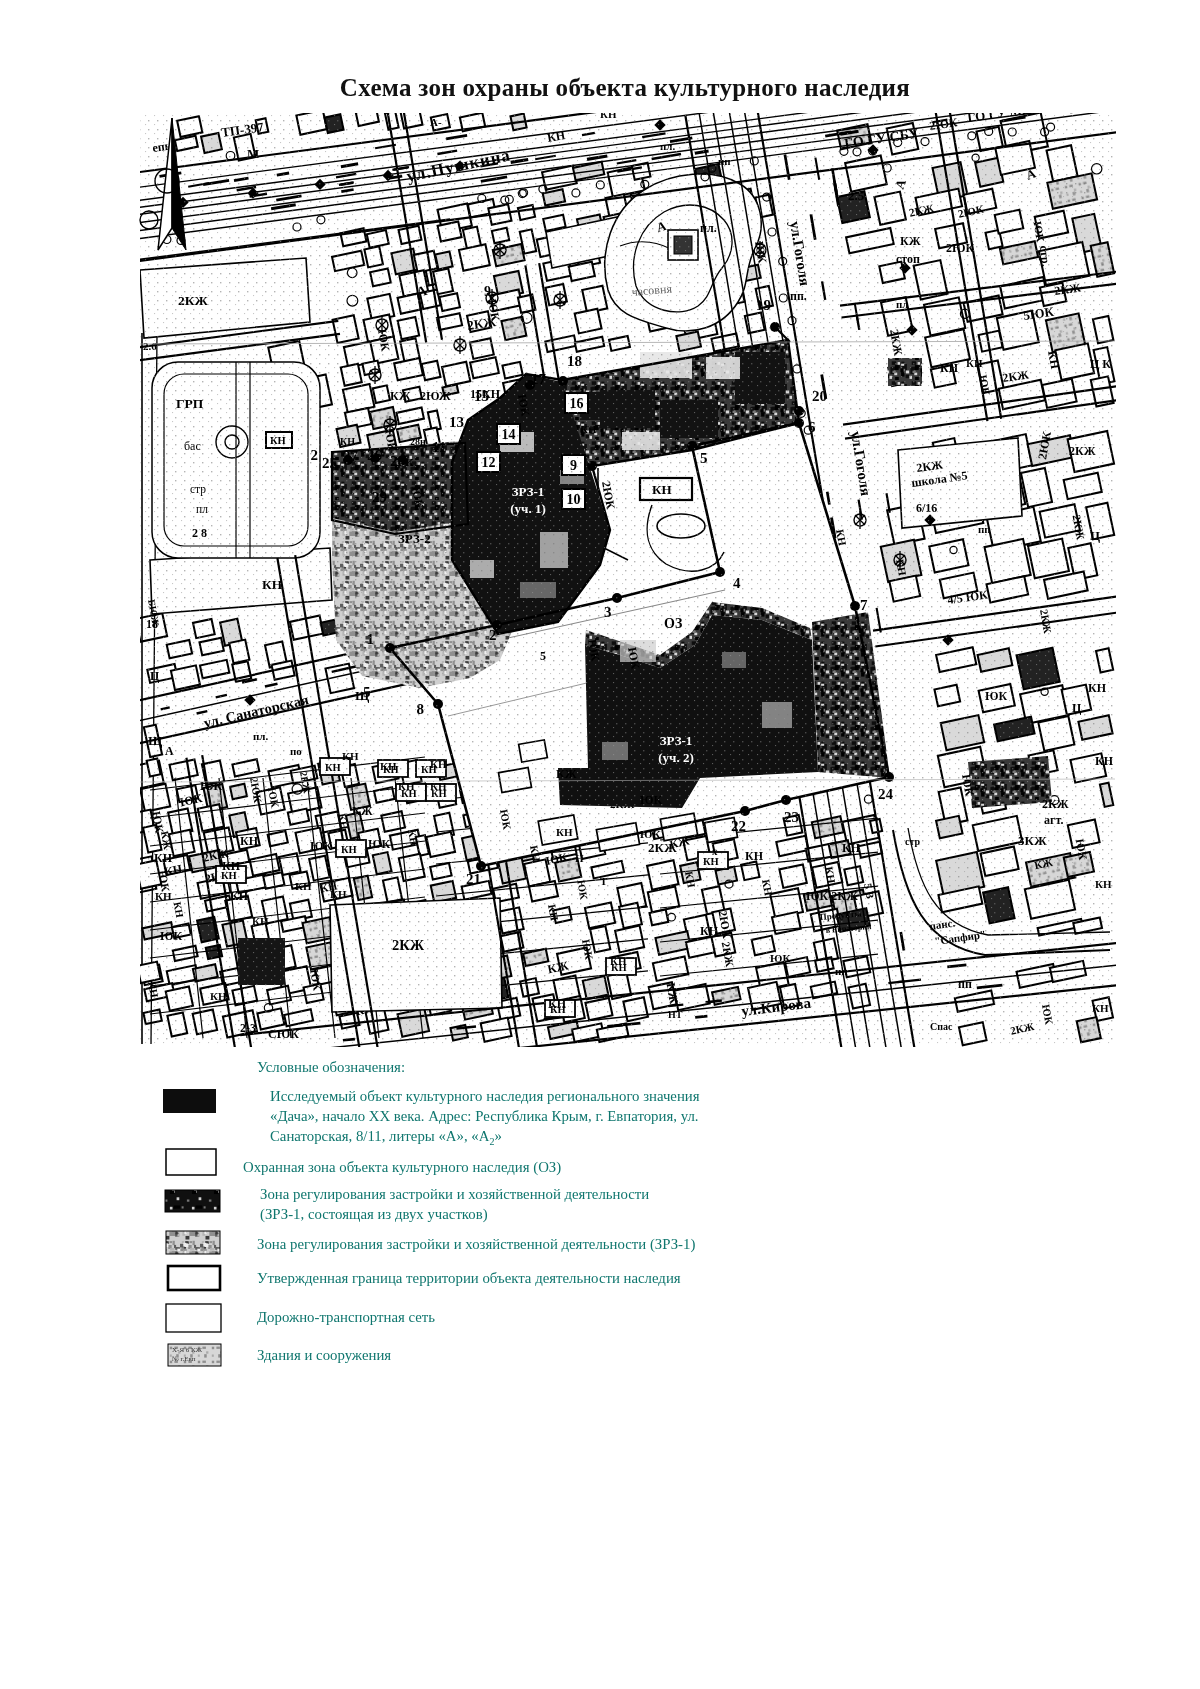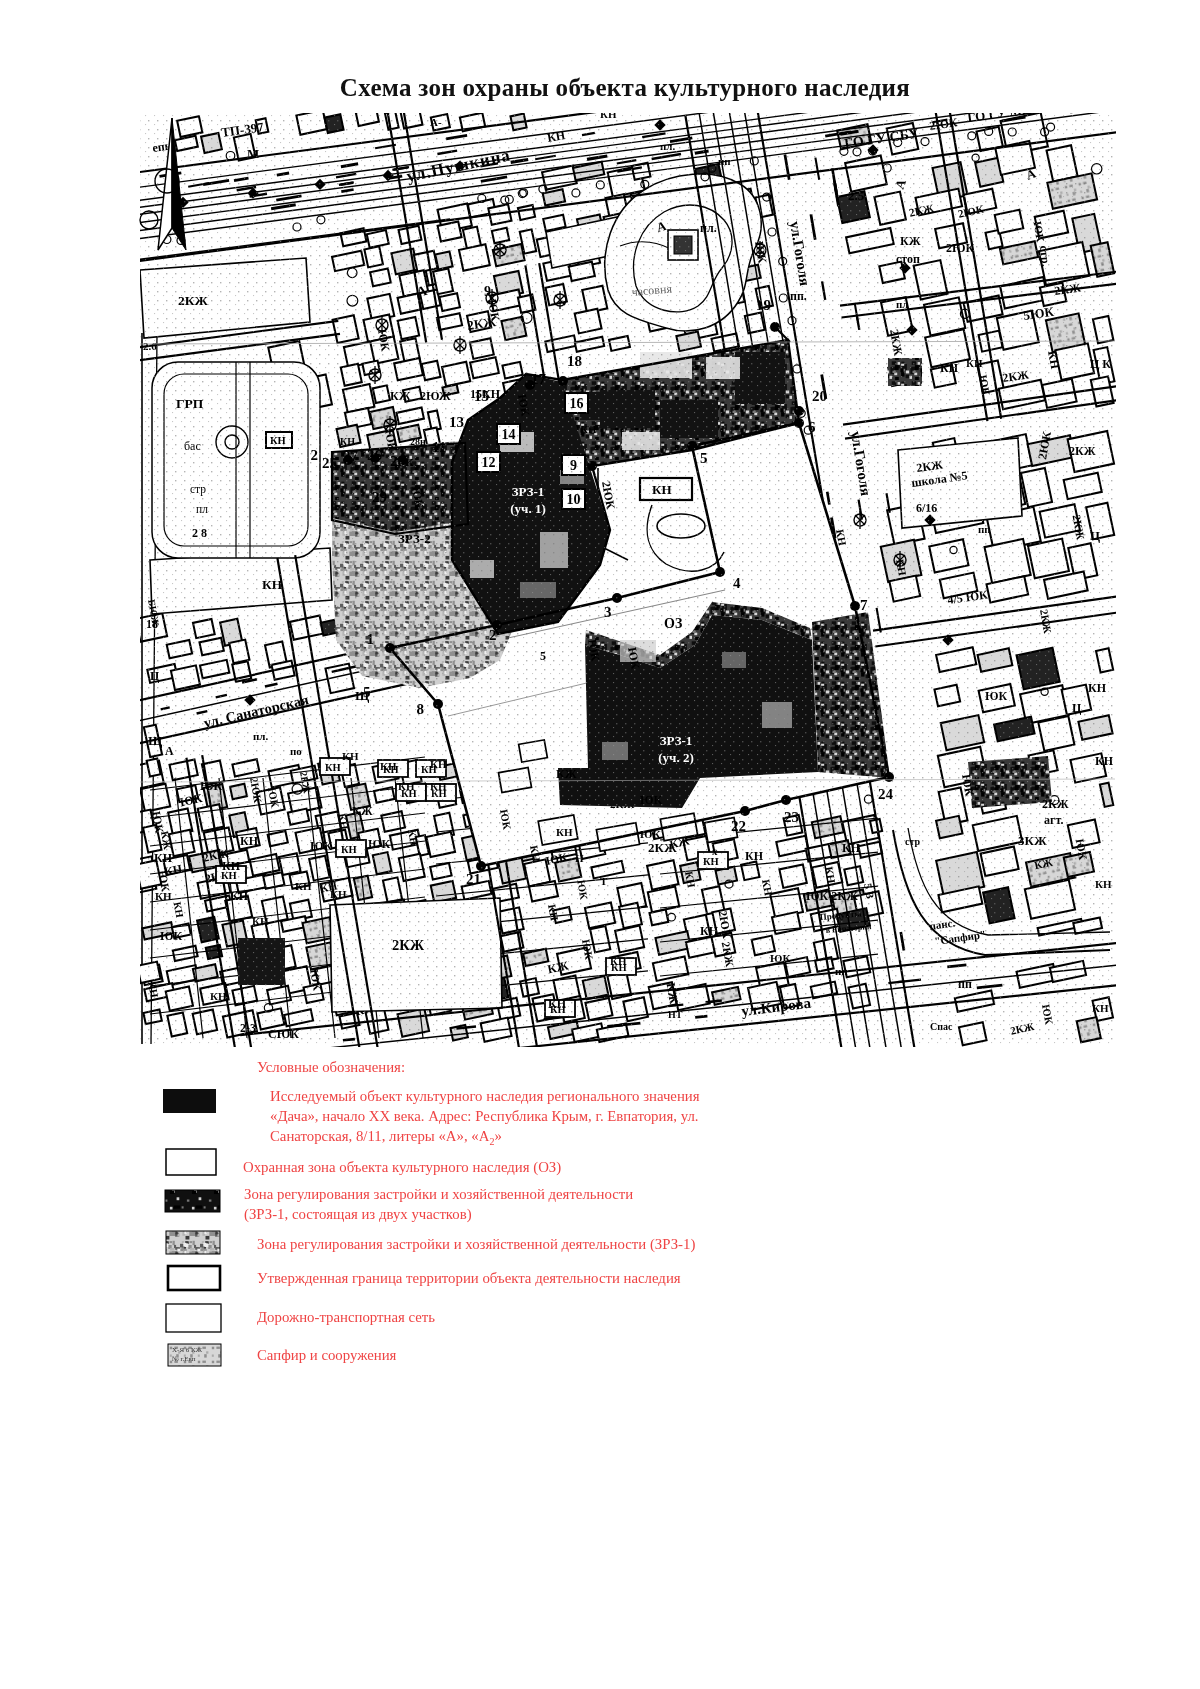--- a/index.html
+++ b/index.html
@@ -1,18 +1,18 @@
 <!DOCTYPE html>
 <html><head><meta charset="utf-8">
 <style>
 html,body{margin:0;padding:0;background:#fff;width:1200px;height:1689px;overflow:hidden}
 body{font-family:"Liberation Serif",serif;color:#111}
 .abs{position:absolute}
 #title{left:25px;top:74px;width:1200px;text-align:center;font-size:25px;font-weight:bold;letter-spacing:.3px}
-.lg{font-size:14.8px;line-height:20px;color:#ef4444}
+.lg{font-size:14.8px;line-height:20px;color:#0f766e}
 </style></head>
 <body>
 <div class="abs" style="left:0;top:0"><svg width="1200" height="1689" viewBox="0 0 1200 1689">
 <defs>
 <clipPath id="map">
           <rect x="140" y="113" width="976" height="934"></rect>
         </clipPath>
 <pattern id="darkmot" width="22" height="22" patternUnits="userSpaceOnUse">
           <rect width="22" height="22" fill="#101010"></rect>
           <rect x="15.9" y="18.8" width="2.6" height="2.7" fill="#cfcfcf"></rect>
@@ -1194,16 +1194,16 @@
 <rect x="168.0" y="1266.0" width="52.0" height="24.0" fill="white" stroke="black" stroke-width="2.6" opacity="1.0"></rect>
 <rect x="166.0" y="1304.0" width="55.0" height="28.0" fill="white" stroke="black" stroke-width="1.3" opacity="1.0"></rect>
 <rect x="168.0" y="1344.0" width="53.0" height="22.0" fill="url(#bldgpat)" stroke="black" stroke-width="1" opacity="1.0"></rect>
 <text x="172.0" y="1352.0" font-size="7.0" font-family="Liberation Serif, serif" fill="#333" text-anchor="start">Х-Я 6 КЖ</text>
 <text x="172.0" y="1361.0" font-size="7.0" font-family="Liberation Serif, serif" fill="#333" text-anchor="start">№ г.Евп</text>
 </svg></div>
 <div class="abs" id="title">Схема зон охраны объекта культурного наследия</div>
 <div class="abs lg" style="left:257px;top:1057px">Условные обозначения:</div>
 <div class="abs lg" style="left:270px;top:1086px">Исследуемый объект культурного наследия регионального значения<br>«Дача», начало XX века. Адрес: Республика Крым, г. Евпатория, ул.<br>Санаторская, 8/11, литеры «А», «А<sub style="font-size:10px">2</sub>»</div>
 <div class="abs lg" style="left:243px;top:1157px">Охранная зона объекта культурного наследия (ОЗ)</div>
-<div class="abs lg" style="left:244px;top:1184px">Зона регулирования застройки и хозяйственной деятельности<br>(ЗРЗ-1, состоящая из двух участков)</div>
+<div class="abs lg" style="left:260px;top:1184px">Зона регулирования застройки и хозяйственной деятельности<br>(ЗРЗ-1, состоящая из двух участков)</div>
 <div class="abs lg" style="left:257px;top:1234px">Зона регулирования застройки и хозяйственной деятельности (ЗРЗ-1)</div>
 <div class="abs lg" style="left:257px;top:1268px">Утвержденная граница территории объекта деятельности наследия</div>
 <div class="abs lg" style="left:257px;top:1307px">Дорожно-транспортная сеть</div>
-<div class="abs lg" style="left:257px;top:1345px">Сапфир и сооружения</div>
+<div class="abs lg" style="left:257px;top:1345px">Здания и сооружения</div>
 </body></html>

